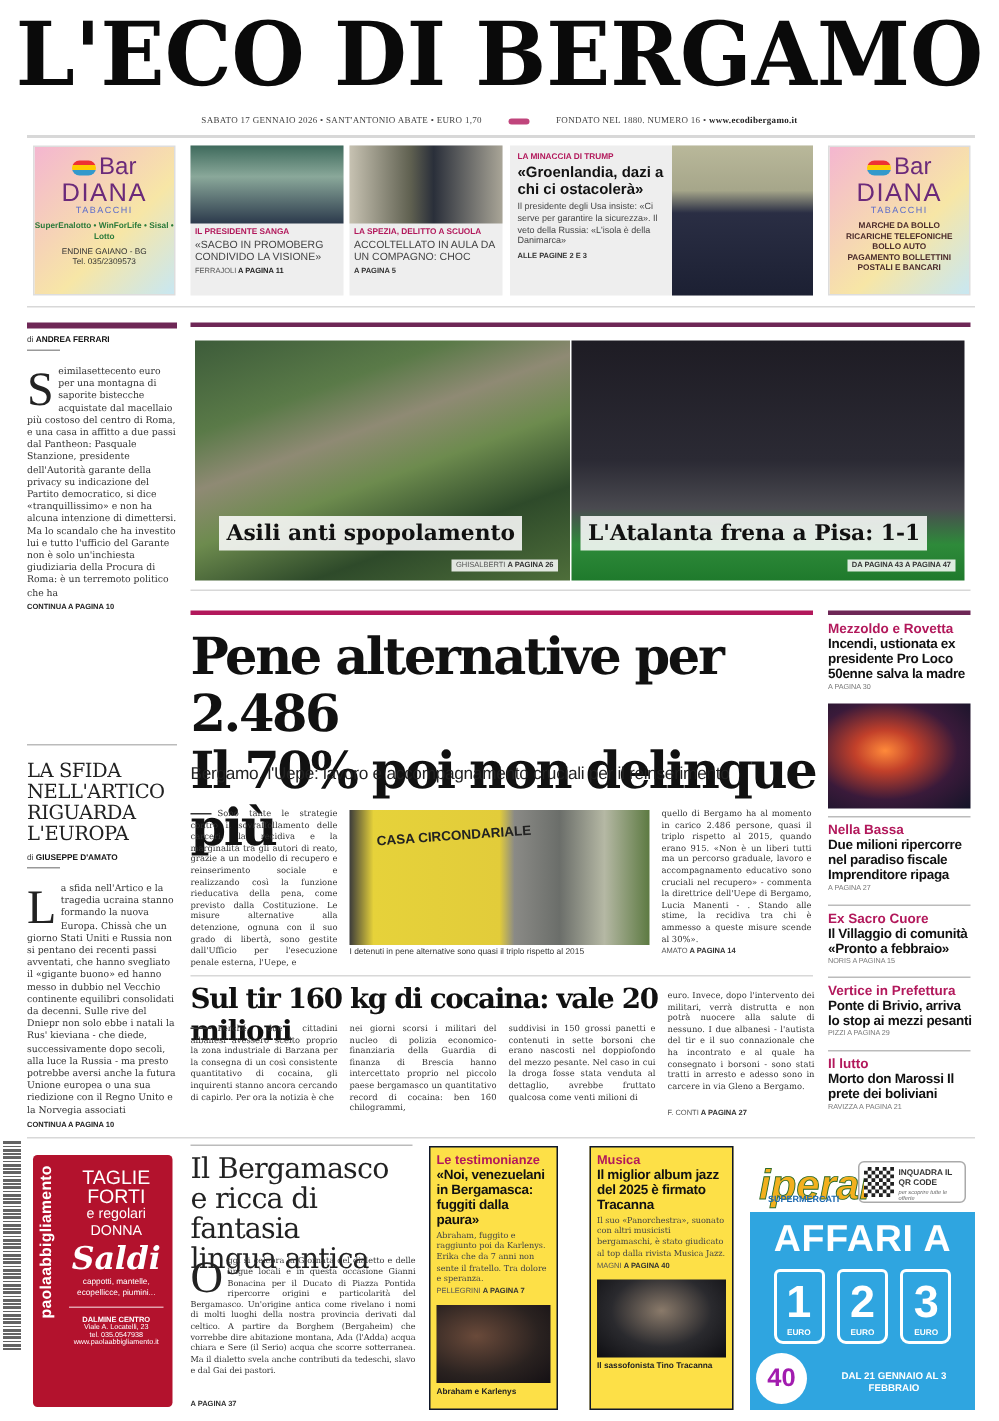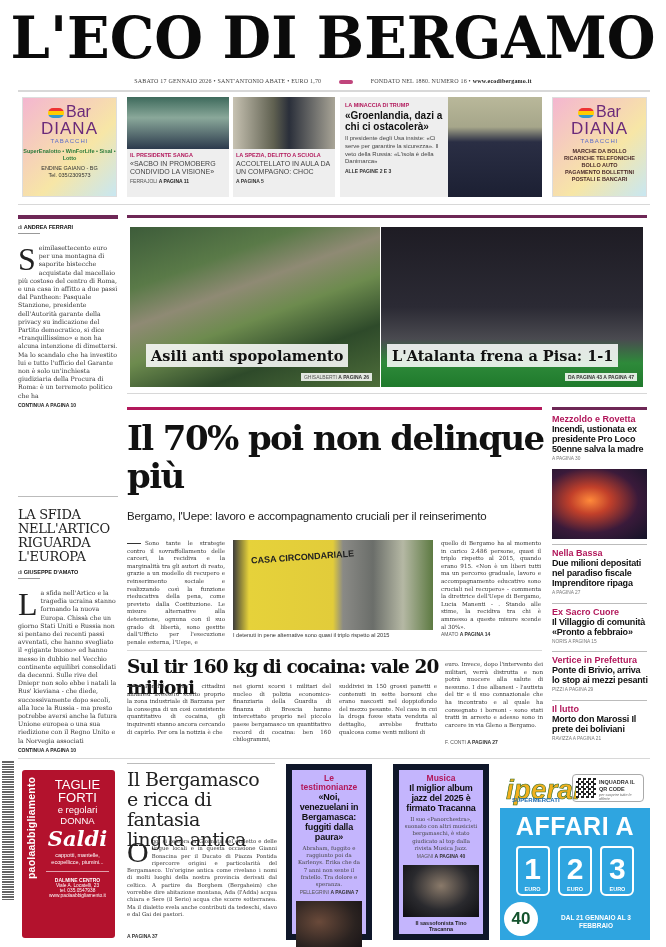--- a/index.html
+++ b/index.html
@@ -35,21 +35,21 @@
   .mainhead { font-family: "DejaVu Serif", serif; font-weight: bold; font-size: 34px; line-height: 38px; letter-spacing: -1.6px; color: #111; }
   .subhead { font-family: "Liberation Sans", sans-serif; font-size: 11.5px; color: #222; letter-spacing: -0.2px; }
   .col-txt { font-family: "DejaVu Serif", serif; font-size: 5.6px; line-height: 7.6px; color: #333; text-align: justify; }
   .lead-dash { display: inline-block; width: 14px; height: 1px; background: #333; vertical-align: middle; margin-right: 4px; }
   .right-item .k { font-family: "Liberation Sans", sans-serif; font-weight: bold; color: #b2185b; font-size: 9px; line-height: 10px; }
   .right-item .h { font-family: "Liberation Sans", sans-serif; font-weight: bold; color: #111; font-size: 9px; line-height: 10px; letter-spacing: -0.2px; }
   .right-item .p { font-family: "Liberation Sans", sans-serif; font-size: 4.8px; color: #777; text-transform: uppercase; margin-top: 2px; }
   .sep { height: 1px; background: #bbb; }
   .second-head { font-family: "DejaVu Serif", serif; font-weight: bold; font-size: 18.5px; letter-spacing: -0.9px; color: #111; }
   .dialect-title { font-family: "DejaVu Serif", serif; font-size: 19px; line-height: 20px; color: #222; letter-spacing: -0.5px; }
-  .box-card { border: 6px solid #0f172a; padding: 4px 4px; background: #c4b5fd; text-align: center; }
+  .box-card { border: 1px solid #0f172a; padding: 4px 4px; background: #fde047; }
   .box-card .k { font-family: "Liberation Sans", sans-serif; font-weight: bold; color: #b2185b; font-size: 8.5px; line-height: 9px; }
   .box-card .h { font-family: "Liberation Sans", sans-serif; font-weight: bold; color: #111; font-size: 9px; line-height: 10px; letter-spacing: -0.2px; }
   .box-card .b { font-family: "DejaVu Serif", serif; font-size: 5.4px; line-height: 7.2px; color: #444; margin-top: 3px; }
   .box-card .cap { font-family: "Liberation Sans", sans-serif; font-size: 5.5px; font-weight: bold; color: #222; margin-top: 3px; }
   .paola { background: #b3122d; color: #fff; font-family: "Liberation Sans", sans-serif; text-align: center; }
   .iperal { background: #2fa5e0; color: #fff; font-family: "Liberation Sans", sans-serif; }
   .price-tag { display: inline-block; width: 34px; height: 50px; border: 2px solid #fff; border-radius: 4px 4px 6px 6px; margin: 0 2px; text-align: center; vertical-align: top; }
   .price-tag .n { font-size: 30px; font-weight: bold; line-height: 34px; margin-top: 4px; }
   .price-tag .e { font-size: 5.5px; font-weight: bold; }
   .barcode { left: 2px; top: 760px; width: 12px; height: 140px; background: repeating-linear-gradient(0deg,#222 0 1px,#fff 1px 2px,#222 2px 4px,#fff 4px 5px); opacity: 0.7; }
@@ -145,20 +145,21 @@
   <div class="abs ref" style="right:8px;bottom:6px;background:rgba(255,255,255,0.85);padding:1px 3px;"><span>GHISALBERTI</span> <b>A PAGINA 26</b></div>
 </div>
 <div class="abs" style="left:381px;top:227px;width:262px;height:160px;background:linear-gradient(180deg,#1e1c24 0%,#2b2a34 50%,#4a4a50 70%,#2e8a3a 85%,#1f7a2c 100%);">
   <div class="abs caption-overlay" style="left:6px;top:117px;font-size:14.5px;padding:3px 5px;">L'Atalanta frena a Pisa: 1-1</div>
   <div class="abs ref" style="right:6px;bottom:6px;background:rgba(255,255,255,0.85);padding:1px 3px;">DA PAGINA 43 A PAGINA 47</div>
 </div>
 <div class="abs hr" style="left:127px;top:393px;width:520px;height:1px;"></div>
 
 <div class="abs" style="left:127px;top:407px;width:415px;height:3px;background:#b2185b;"></div>
 <div class="abs mainhead" style="left:127px;top:419px;width:420px;">
+  <div>Pene alternative per 2.486</div>
   <div>Il 70% poi non delinque più</div>
 </div>
 <div class="abs subhead" style="left:127px;top:510px;width:420px;">Bergamo, l'Uepe: lavoro e accompagnamento cruciali per il reinserimento</div>
 
 <div class="abs col-txt" style="left:127px;top:540px;width:98px;"><span class="lead-dash"></span><span>Sono tante le strategie contro il sovraffollamento delle carceri, la recidiva e la marginalità tra gli autori di reato, grazie a un modello di recupero e reinserimento sociale e realizzando così la funzione rieducativa della pena, come previsto dalla Costituzione. Le misure alternative alla detenzione, ognuna con il suo grado di libertà, sono gestite dall'Ufficio per l'esecuzione penale esterna, l'Uepe, e</span></div>
 <div class="abs" style="left:233px;top:540px;width:200px;height:90px;background:linear-gradient(90deg,#3c3c3a 0%,#e6d23a 8%,#e2cc3a 50%,#8a8a86 55%,#6b6e6a 70%,#b5b8a4 85%,#5d7a42 100%);">
   <div class="abs" style="left:18px;top:12px;font-family:'Liberation Sans',sans-serif;font-size:9px;color:#222;font-weight:bold;transform:rotate(-4deg);">CASA CIRCONDARIALE</div>
 </div>
 <div class="abs" style="left:233px;top:632px;width:200px;font-family:'Liberation Sans',sans-serif;font-size:5.6px;color:#333;">I detenuti in pene alternative sono quasi il triplo rispetto al 2015</div>
 <div class="abs col-txt" style="left:441px;top:540px;width:100px;"><span>quello di Bergamo ha al momento in carico 2.486 persone, quasi il triplo rispetto al 2015, quando erano 915. «Non è un liberi tutti ma un percorso graduale, lavoro e accompagnamento educativo sono cruciali nel recupero» - commenta la direttrice dell'Uepe di Bergamo, Lucia Manenti - . Stando alle stime, la recidiva tra chi è ammesso a queste misure scende al 30%».</span></div>
@@ -175,21 +176,21 @@
 <div class="abs plum-bar" style="left:552px;top:407px;width:95px;height:3px;"></div>
 <div class="abs right-item" style="left:552px;top:414px;width:98px;">
   <div class="k">Mezzoldo e Rovetta</div>
   <div class="h">Incendi, ustionata ex presidente Pro Loco 50enne salva la madre</div>
   <div class="p">A PAGINA 30</div>
 </div>
 <div class="abs" style="left:552px;top:469px;width:95px;height:70px;background:radial-gradient(ellipse at 40% 45%,#ff8a3a 0%,#c2402a 25%,#3a1a3a 60%,#141428 100%);"></div>
 <div class="abs sep" style="left:552px;top:544px;width:95px;"></div>
 <div class="abs right-item" style="left:552px;top:548px;width:98px;">
   <div class="k">Nella Bassa</div>
-  <div class="h">Due milioni depositati nel paradiso fiscale Imprenditore ripaga</div>
+  <div class="h">Due milioni ripercorre nel paradiso fiscale Imprenditore ripaga</div>
   <div class="p">A PAGINA 27</div>
 </div>
 <div class="abs sep" style="left:552px;top:603px;width:95px;"></div>
 <div class="abs right-item" style="left:552px;top:607px;width:98px;">
   <div class="k">Ex Sacro Cuore</div>
   <div class="h">Il Villaggio di comunità «Pronto a febbraio»</div>
   <div class="p">NORIS A PAGINA 15</div>
 </div>
 <div class="abs sep" style="left:552px;top:651px;width:95px;"></div>
 <div class="abs right-item" style="left:552px;top:655px;width:98px;">
@@ -259,15 +260,15 @@
       <div class="abs" style="left:26px;top:4px;width:44px;font-size:5.5px;font-weight:bold;color:#333;line-height:6.5px;">INQUADRA IL QR CODE</div>
       <div class="abs" style="left:26px;top:18px;width:44px;font-size:3.8px;color:#666;font-style:italic;">per scoprire tutte le offerte</div>
     </div>
   </div>
   <div style="text-align:center;font-size:25px;font-weight:bold;letter-spacing:0.5px;margin-top:4px;line-height:28px;">AFFARI A</div>
   <div style="text-align:center;margin-top:6px;">
     <div class="price-tag"><div class="n">1</div><div class="e">EURO</div></div>
     <div class="price-tag"><div class="n">2</div><div class="e">EURO</div></div>
     <div class="price-tag"><div class="n">3</div><div class="e">EURO</div></div>
   </div>
-  <div class="abs" style="left:4px;bottom:4px;width:34px;height:34px;border-radius:50%;background:#fff;color:#14532d;font-weight:bold;font-size:17px;text-align:center;line-height:34px;">40</div>
+  <div class="abs" style="left:4px;bottom:4px;width:34px;height:34px;border-radius:50%;background:#fff;color:#a21caf;font-weight:bold;font-size:17px;text-align:center;line-height:34px;">40</div>
   <div class="abs" style="left:48px;bottom:10px;width:96px;text-align:center;font-size:6.5px;font-weight:bold;line-height:8px;">DAL 21 GENNAIO AL 3 FEBBRAIO</div>
 </div>
 
 </body></html>

